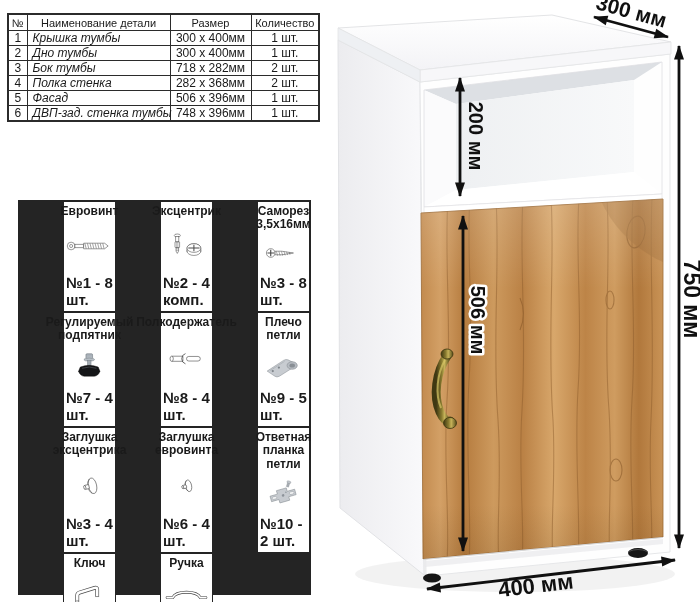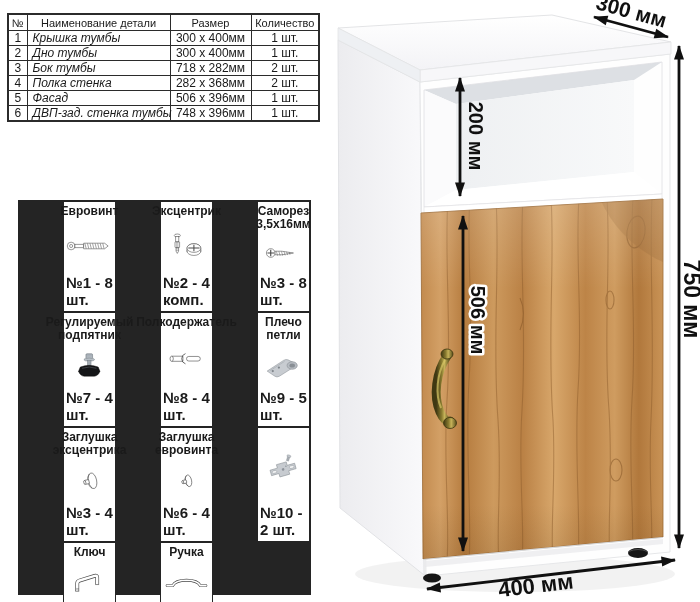--- a/index.html
+++ b/index.html
@@ -222,20 +222,21 @@
           <path d="M47.5,15.5 a7,11.5 0 0,0 0,21" fill="none" stroke-width="1"></path>
           <rect x="38" y="23" width="8" height="6.5" rx="2"></rect>
           <ellipse cx="38.5" cy="26.2" rx="1.7" ry="3.2"></ellipse>
         </g>
       </svg>
     </div>
     <div class="hw-count">№6 - 4 шт.</div>
   </div>
 
   <div class="hw-cell">
+    <div class="hw-title">Ответная планка петли</div>
     <div class="hw-icon">
       <svg viewBox="0 0 92 52" width="88" height="44">
         <g transform="rotate(18 55 9)">
           <rect x="53" y="4" width="4.5" height="10" fill="#a8aeb4" stroke="#82888e" stroke-width=".6"></rect>
           <ellipse cx="55.2" cy="4.5" rx="4.2" ry="2.4" fill="#c2c7cc" stroke="#82888e" stroke-width=".6"></ellipse>
         </g>
         <g transform="rotate(-16 46 30)">
           <path d="M20,25 h15 v-7 h20 v7 h15 v11 h-15 v7 h-20 v-7 h-15 z" fill="#c7cbd0" stroke="#82888e" stroke-width="1"></path>
           <rect x="23" y="28" width="9" height="5" rx="2.5" fill="#f2f3f4" stroke="#82888e" stroke-width=".7"></rect>
           <rect x="58" y="28" width="9" height="5" rx="2.5" fill="#f2f3f4" stroke="#82888e" stroke-width=".7"></rect>

